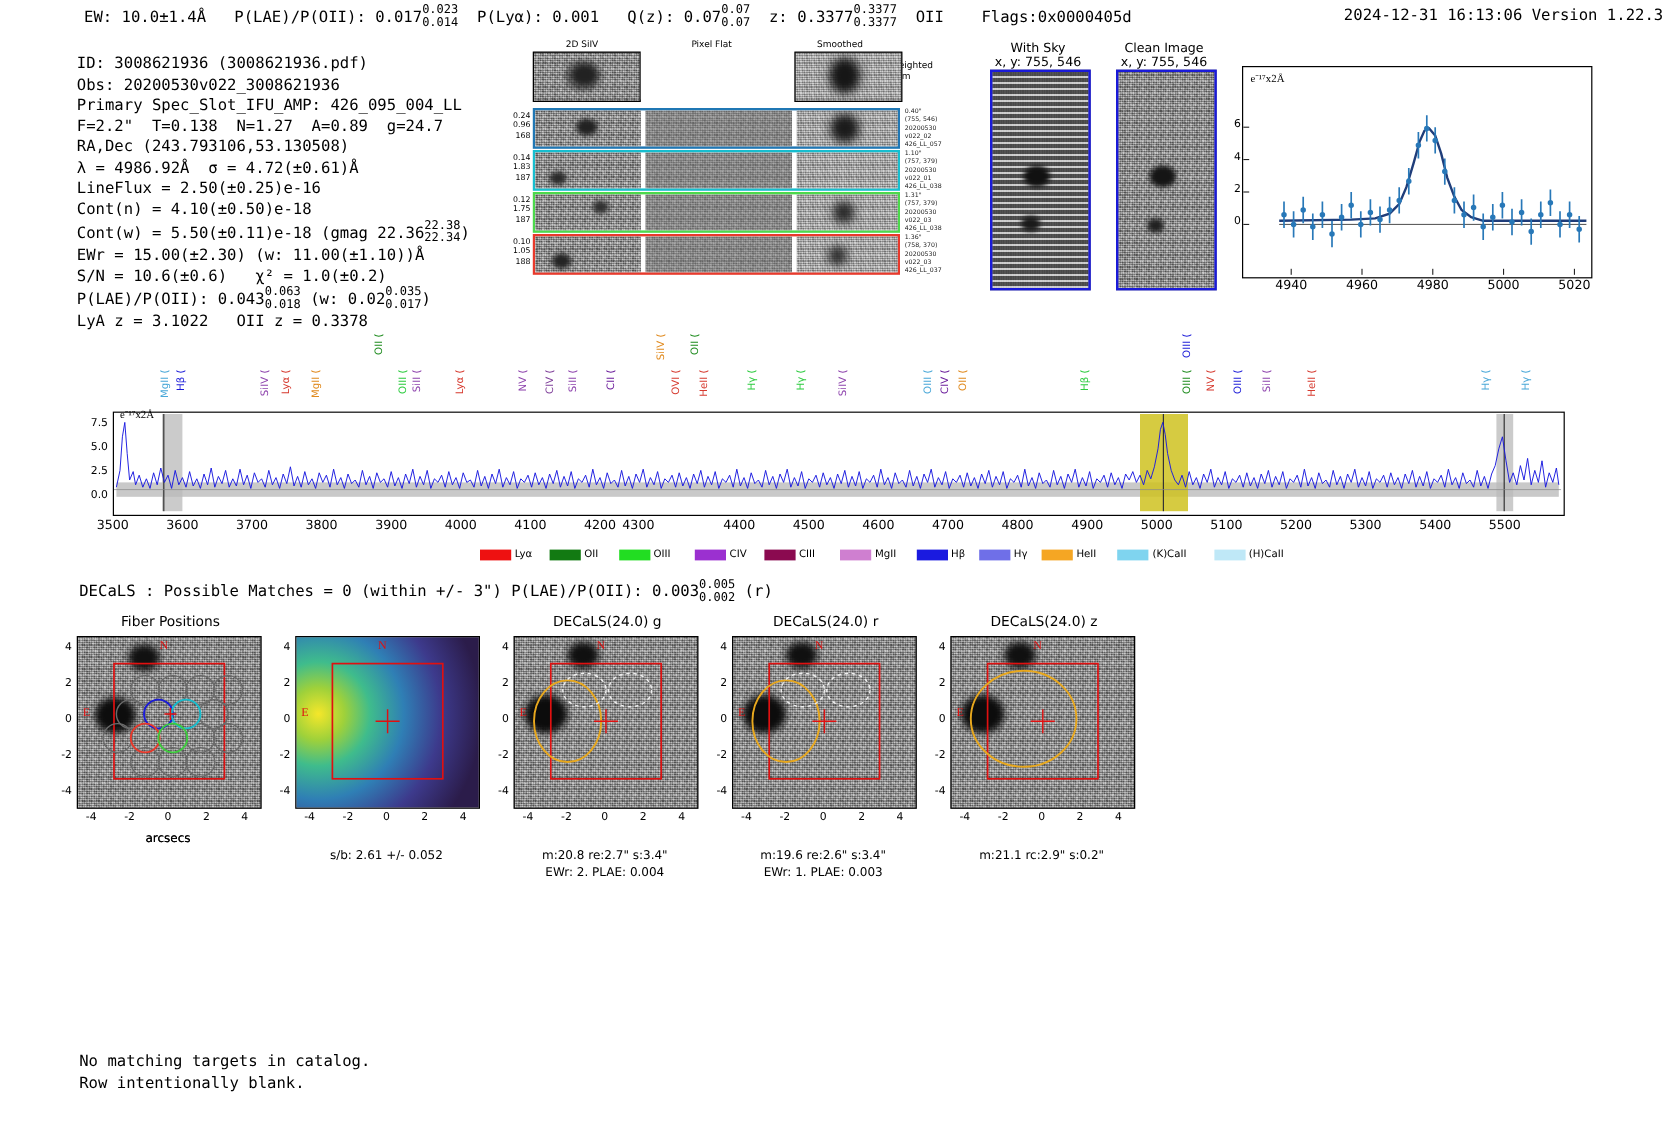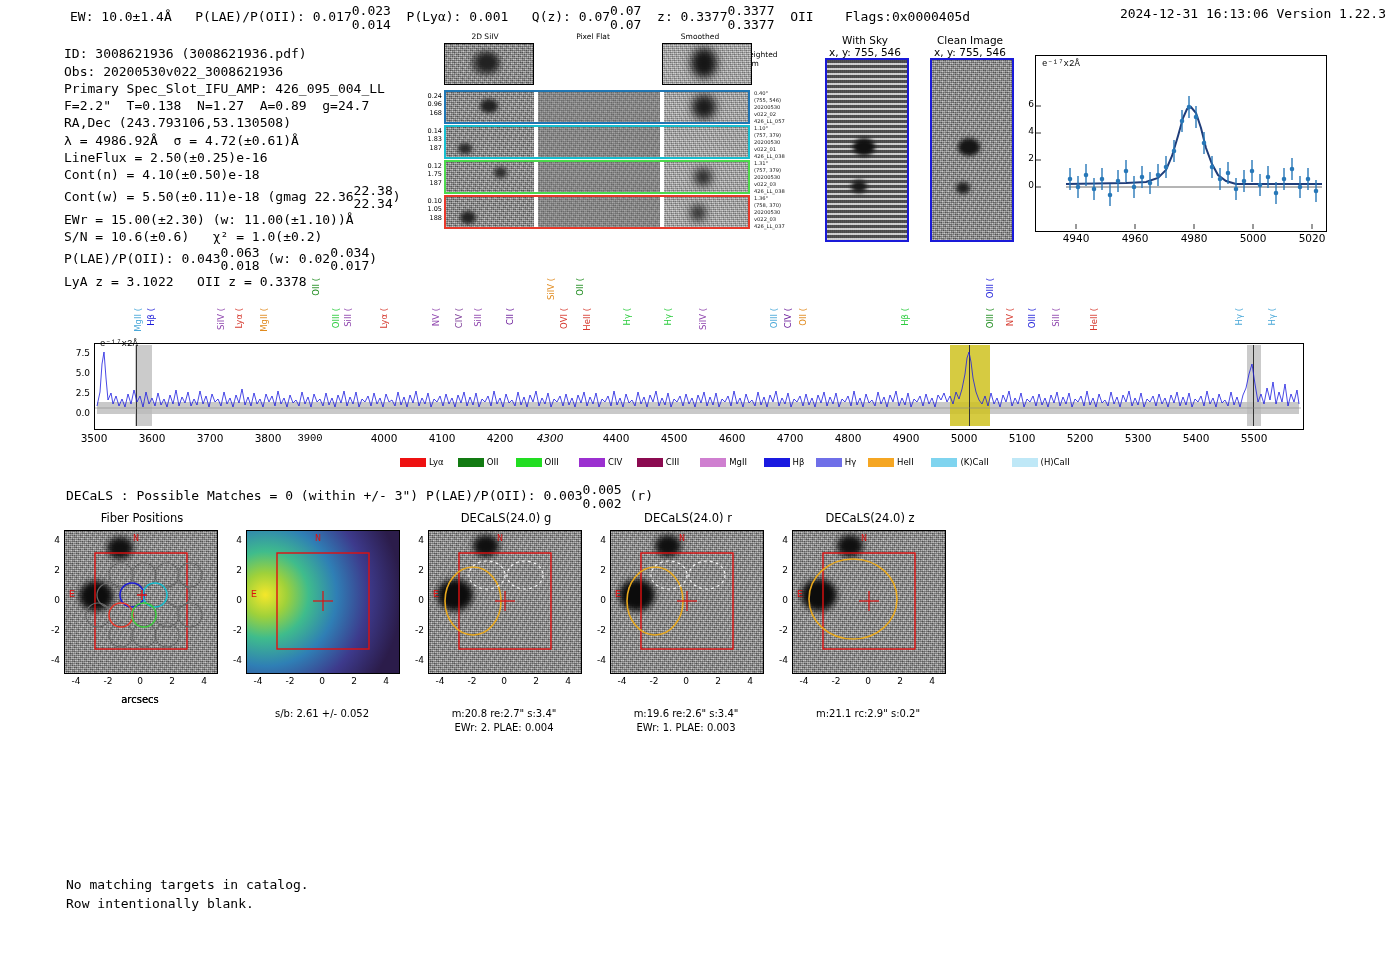--- a/index.html
+++ b/index.html
@@ -1,21 +1,21 @@
 <!DOCTYPE html>
 <html><head>
 <meta charset="utf-8">
 <style>
   html,body{margin:0;padding:0;background:#ffffff;}
   body{width:1400px;height:953px;position:relative;font-family:"DejaVu Sans Mono","Liberation Mono",monospace;color:#000;}
   .mono{font-family:"DejaVu Sans Mono","Liberation Mono",monospace;}
-  .sans{font-family:Liberation Mono, monospace;}
+  .sans{font-family:Liberation Serif, serif;}
   #topline{position:absolute;left:70px;top:4px;font-size:13px;letter-spacing:0px;white-space:nowrap;}
   #datetime{position:absolute;right:14px;top:6px;font-size:13px;white-space:nowrap;}
-  .fracs{display:inline-block;vertical-align:middle;font-size:13px;line-height:1.05;text-align:right;}
+  .fracs{display:inline-block;vertical-align:middle;font-size:10px;line-height:1.05;text-align:right;}
   #hdrblock{position:absolute;left:64px;top:28px;font-size:13px;line-height:17.3px;white-space:pre;}
   
   #specpanel{position:absolute;left:420px;top:32px;width:390px;height:220px;}
   .colhdr{position:absolute;font-size:7.5px;text-align:center;font-family:"DejaVu Sans","Liberation Sans",sans-serif;}
   .noise{background-color:#9a9a9a;
     background-image:
       repeating-linear-gradient(0deg, rgba(255,255,255,.20) 0 1px, rgba(0,0,0,.20) 1px 2px),
       repeating-linear-gradient(90deg, rgba(255,255,255,.17) 0 1px, rgba(0,0,0,.17) 1px 2px),
       repeating-linear-gradient(37deg, rgba(255,255,255,.12) 0 2px, rgba(0,0,0,.12) 2px 4px),
       repeating-linear-gradient(117deg, rgba(0,0,0,.10) 0 3px, rgba(255,255,255,.10) 3px 5px);
@@ -71,21 +71,21 @@
 <span>Obs: 20200530v022_3008621936</span>
 <span>Primary Spec_Slot_IFU_AMP: 426_095_004_LL</span>
 <span>F=2.2"  T=0.138  N=1.27  A=0.89  g=24.7</span>
 <span>RA,Dec (243.793106,53.130508)</span>
 <span>λ = 4986.92Å  σ = 4.72(±0.61)Å</span>
 <span>LineFlux = 2.50(±0.25)e-16</span>
 <span>Cont(n) = 4.10(±0.50)e-18</span>
 <span>Cont(w) = 5.50(±0.11)e-18 (gmag 22.36</span><span class="fracs"><span>22.38</span><br><span>22.34</span></span><span>)</span>
 <span>EWr = 15.00(±2.30) (w: 11.00(±1.10))Å</span>
 <span>S/N = 10.6(±0.6)   χ² = 1.0(±0.2)</span>
-<span>P(LAE)/P(OII): 0.043</span><span class="fracs"><span>0.063</span><br><span>0.018</span></span> <span>(w: 0.02</span><span class="fracs"><span>0.034</span><br><span>0.017</span></span><span>)</span>
+<span>P(LAE)/P(OII): 0.043</span><span class="fracs"><span>0.063</span><br><span>0.018</span></span> <span>(w: 0.02</span><span class="fracs"><span>0.035</span><br><span>0.017</span></span><span>)</span>
 <span>LyA z = 3.1022   OII z = 0.3378</span>
 </div>
 
 <div id="specpanel">
   <div class="colhdr" style="left:20px;top:0;width:90px;">2D SiIV</div>
   <div class="colhdr" style="left:128px;top:0;width:90px;">Pixel Flat</div>
   <div class="colhdr" style="left:235px;top:0;width:90px;">Smoothed</div>
   <div class="colhdr" style="left:322px;top:18px;width:46px;text-align:left;white-space:pre;">Weighted
 Sum</div>
 
@@ -299,25 +299,25 @@
 <div class="ytick" style="left:62px;top:408px;width:28px;">0.0</div>
 <div class="ytick" style="left:62px;top:388px;width:28px;">2.5</div>
 <div class="ytick" style="left:62px;top:368px;width:28px;">5.0</div>
 <div class="ytick" style="left:62px;top:348px;width:28px;">7.5</div>
 <div class="sans" style="position:absolute;left:100px;top:338px;font-size:9px;">e⁻¹⁷x2Å</div>
 
 <div class="xtick" style="left:70px;top:432px;width:48px;">3500</div>
 <div class="xtick" style="left:128px;top:432px;width:48px;">3600</div>
 <div class="xtick" style="left:186px;top:432px;width:48px;">3700</div>
 <div class="xtick" style="left:244px;top:432px;width:48px;">3800</div>
-<div class="xtick" style="left:286px;top:432px;width:48px;font-family:Liberation Mono, monospace;">3900</div>
+<div class="xtick" style="left:302px;top:432px;width:48px;">3900</div>
 <div class="xtick" style="left:360px;top:432px;width:48px;text-align:center;">4000</div>
 <div class="xtick" style="left:418px;top:432px;width:48px;">4100</div>
 <div class="xtick" style="left:476px;top:432px;width:48px;">4200</div>
-<div class="xtick" style="left:526px;top:432px;width:48px;font-style:italic;">4300</div>
+<div class="xtick" style="left:508px;top:432px;width:48px;">4300</div>
 <div class="xtick" style="left:592px;top:432px;width:48px;">4400</div>
 <div class="xtick" style="left:650px;top:432px;width:48px;">4500</div>
 <div class="xtick" style="left:708px;top:432px;width:48px;">4600</div>
 <div class="xtick" style="left:766px;top:432px;width:48px;">4700</div>
 <div class="xtick" style="left:824px;top:432px;width:48px;">4800</div>
 <div class="xtick" style="left:882px;top:432px;width:48px;">4900</div>
 <div class="xtick" style="left:940px;top:432px;width:48px;">5000</div>
 <div class="xtick" style="left:998px;top:432px;width:48px;">5100</div>
 <div class="xtick" style="left:1056px;top:432px;width:48px;">5200</div>
 <div class="xtick" style="left:1114px;top:432px;width:48px;">5300</div>

